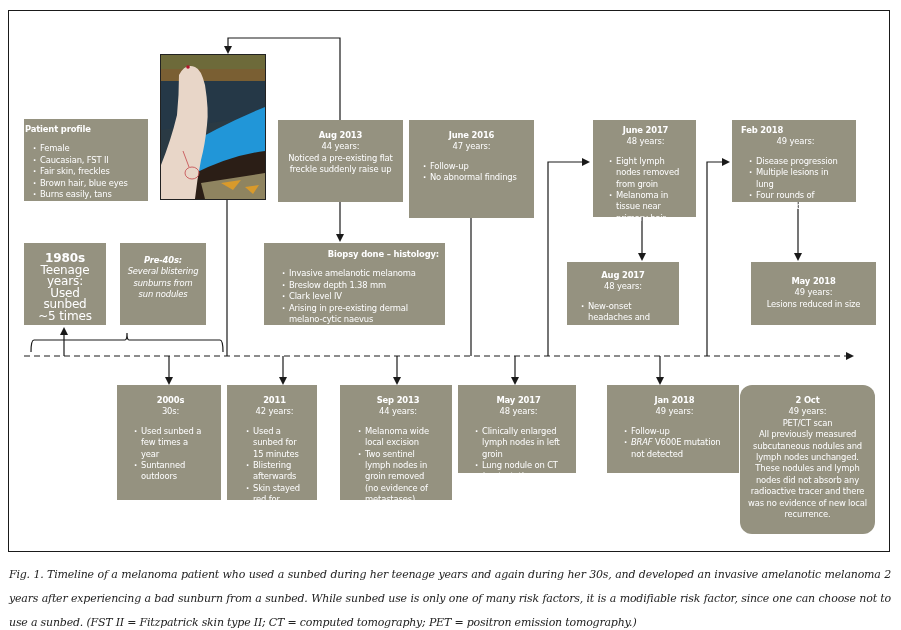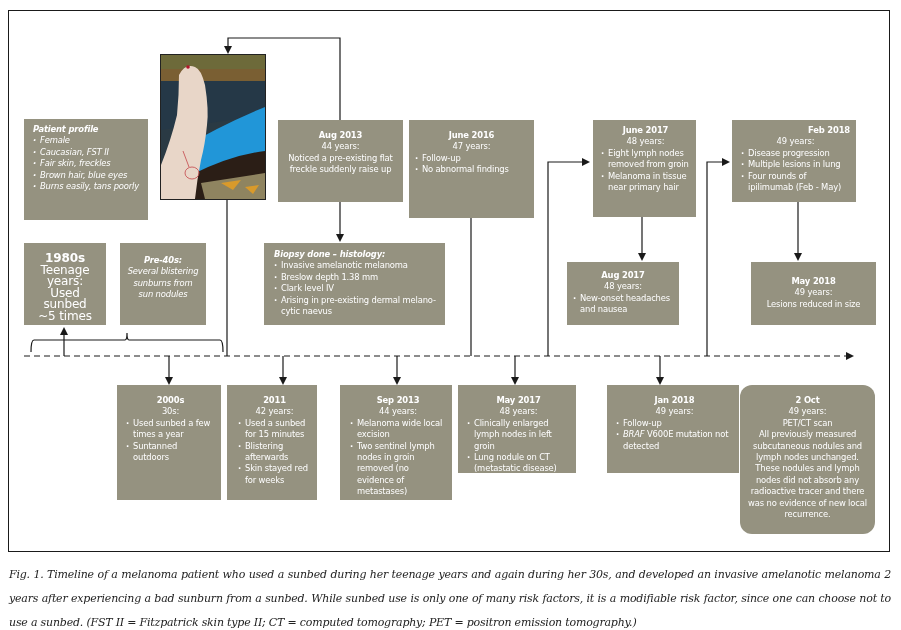--- a/index.html
+++ b/index.html
@@ -6,21 +6,21 @@
     body { width: 901px; height: 630px; position: relative; overflow: hidden;
            font-family: "DejaVu Sans", "Liberation Sans", sans-serif; }
     .frame { position: absolute; left: 8px; top: 10px; width: 882px; height: 542px;
              border: 1px solid #1a1a1a; box-sizing: border-box; }
     .box { position: absolute; background: #959280; color: #ffffff;
            font-size: 8.4px; line-height: 11.4px; box-sizing: border-box;
            padding: 5px 6px; letter-spacing: -0.15px; }
     .box.center { text-align: center; }
     .box .title { font-weight: bold; display: block; }
     .box .sub { display: block; }
-    .box ul { list-style: none; margin: 0; padding: 0; text-align: left; }
+    .box ul { list-style: none; margin: 8px; padding: 0; text-align: left; }
     .box li { padding-left: 7px; text-indent: -7px; }
     .box li::before { content: "\00B7"; display: inline-block; width: 7px; text-indent: 0; font-weight: bold; }
     .box .it { font-style: italic; }
     .photo { position: absolute; left: 160px; top: 54px; width: 106px; height: 146px;
              border: 1px solid #222; box-sizing: border-box; overflow: hidden; }
     svg.lines { position: absolute; left: 0; top: 0; width: 901px; height: 630px; pointer-events: none; }
     .caption { position: absolute; left: 9px; top: 563px; width: 882px;
                font-family: "DejaVu Serif", "Liberation Serif", serif; font-style: italic;
                font-size: 11px; line-height: 24px; color: #222; letter-spacing: -0.2px;
                text-align: justify; }
@@ -79,21 +79,21 @@
     <path d="M40,128 L104,118 L104,144 L44,144 Z" fill="#8f8460"></path>
     <path d="M60,128 L80,125 L72,135 Z" fill="#d99a2b"></path>
     <path d="M84,132 L98,130 L92,139 Z" fill="#d99a2b"></path>
     <path d="M18,20 Q24,8 34,12 Q40,14 44,30 Q48,55 46,70 Q44,90 40,105 Q36,125 34,144 L0,144 L0,110 Q10,85 16,60 Q18,40 18,20 Z" fill="#e8d6c8"></path>
     <circle cx="27" cy="12" r="1.8" fill="#b0162a"></circle>
     <path d="M22,96 L28,112" stroke="#c4464a" stroke-width="0.8" fill="none"></path>
     <ellipse cx="31" cy="118" rx="7" ry="6" stroke="#c4464a" stroke-width="0.8" fill="none"></ellipse>
   </svg>
 </div>
 
-<div class="box" style="left:24px;top:119px;width:124px;height:101px;padding-left:9px;font-style:italic;">
+<div class="box" style="left:24px;top:119px;width:124px;height:82px;padding-left:1px;">
   <span class="title">Patient profile</span>
   <ul>
     <li>Female</li>
     <li>Caucasian, FST II</li>
     <li>Fair skin, freckles</li>
     <li>Brown hair, blue eyes</li>
     <li>Burns easily, tans poorly</li>
   </ul>
 </div>
 
@@ -110,21 +110,21 @@
   <span class="sub it">Several blistering sunburns from sun nodules</span>
 </div>
 
 <div class="box center" style="left:278px;top:120px;width:125px;height:82px;padding-top:10px;">
   <span class="title">Aug 2013</span>
   <span class="sub">44 years:</span>
   <span class="sub">Noticed a pre-existing flat freckle suddenly raise up</span>
 </div>
 
 <div class="box" style="left:264px;top:243px;width:181px;height:82px;padding-top:6px;padding-left:10px;">
-  <span class="title" style="text-align:left;font-style:italic;">Biopsy done – histology:</span>
+  <span class="title" style="text-align:right;">Biopsy done – histology:</span>
   <ul>
     <li>Invasive amelanotic melanoma</li>
     <li>Breslow depth 1.38 mm</li>
     <li>Clark level IV</li>
     <li>Arising in pre-existing dermal melano-cytic naevus</li>
   </ul>
 </div>
 
 <div class="box" style="left:409px;top:120px;width:125px;height:98px;padding-top:10px;">
   <span class="title" style="text-align:center;">June 2016</span>
@@ -146,21 +146,21 @@
 
 <div class="box" style="left:567px;top:262px;width:112px;height:63px;padding-top:8px;">
   <span class="title" style="text-align:center;">Aug 2017</span>
   <span class="sub" style="text-align:center;">48 years:</span>
   <ul>
     <li>New-onset headaches and nausea</li>
   </ul>
 </div>
 
 <div class="box" style="left:732px;top:120px;width:124px;height:82px;padding-top:5px;padding-left:9px;">
-  <span class="title" style="text-align:right;">Feb 2018</span>
+  <span class="title" style="text-align:left;">Feb 2018</span>
   <span class="sub" style="text-align:center;">49 years:</span>
   <ul>
     <li>Disease progression</li>
     <li>Multiple lesions in lung</li>
     <li>Four rounds of ipilimumab (Feb - May)</li>
   </ul>
 </div>
 
 <div class="box center" style="left:751px;top:262px;width:125px;height:63px;padding-top:14px;">
   <span class="title">May 2018</span>

